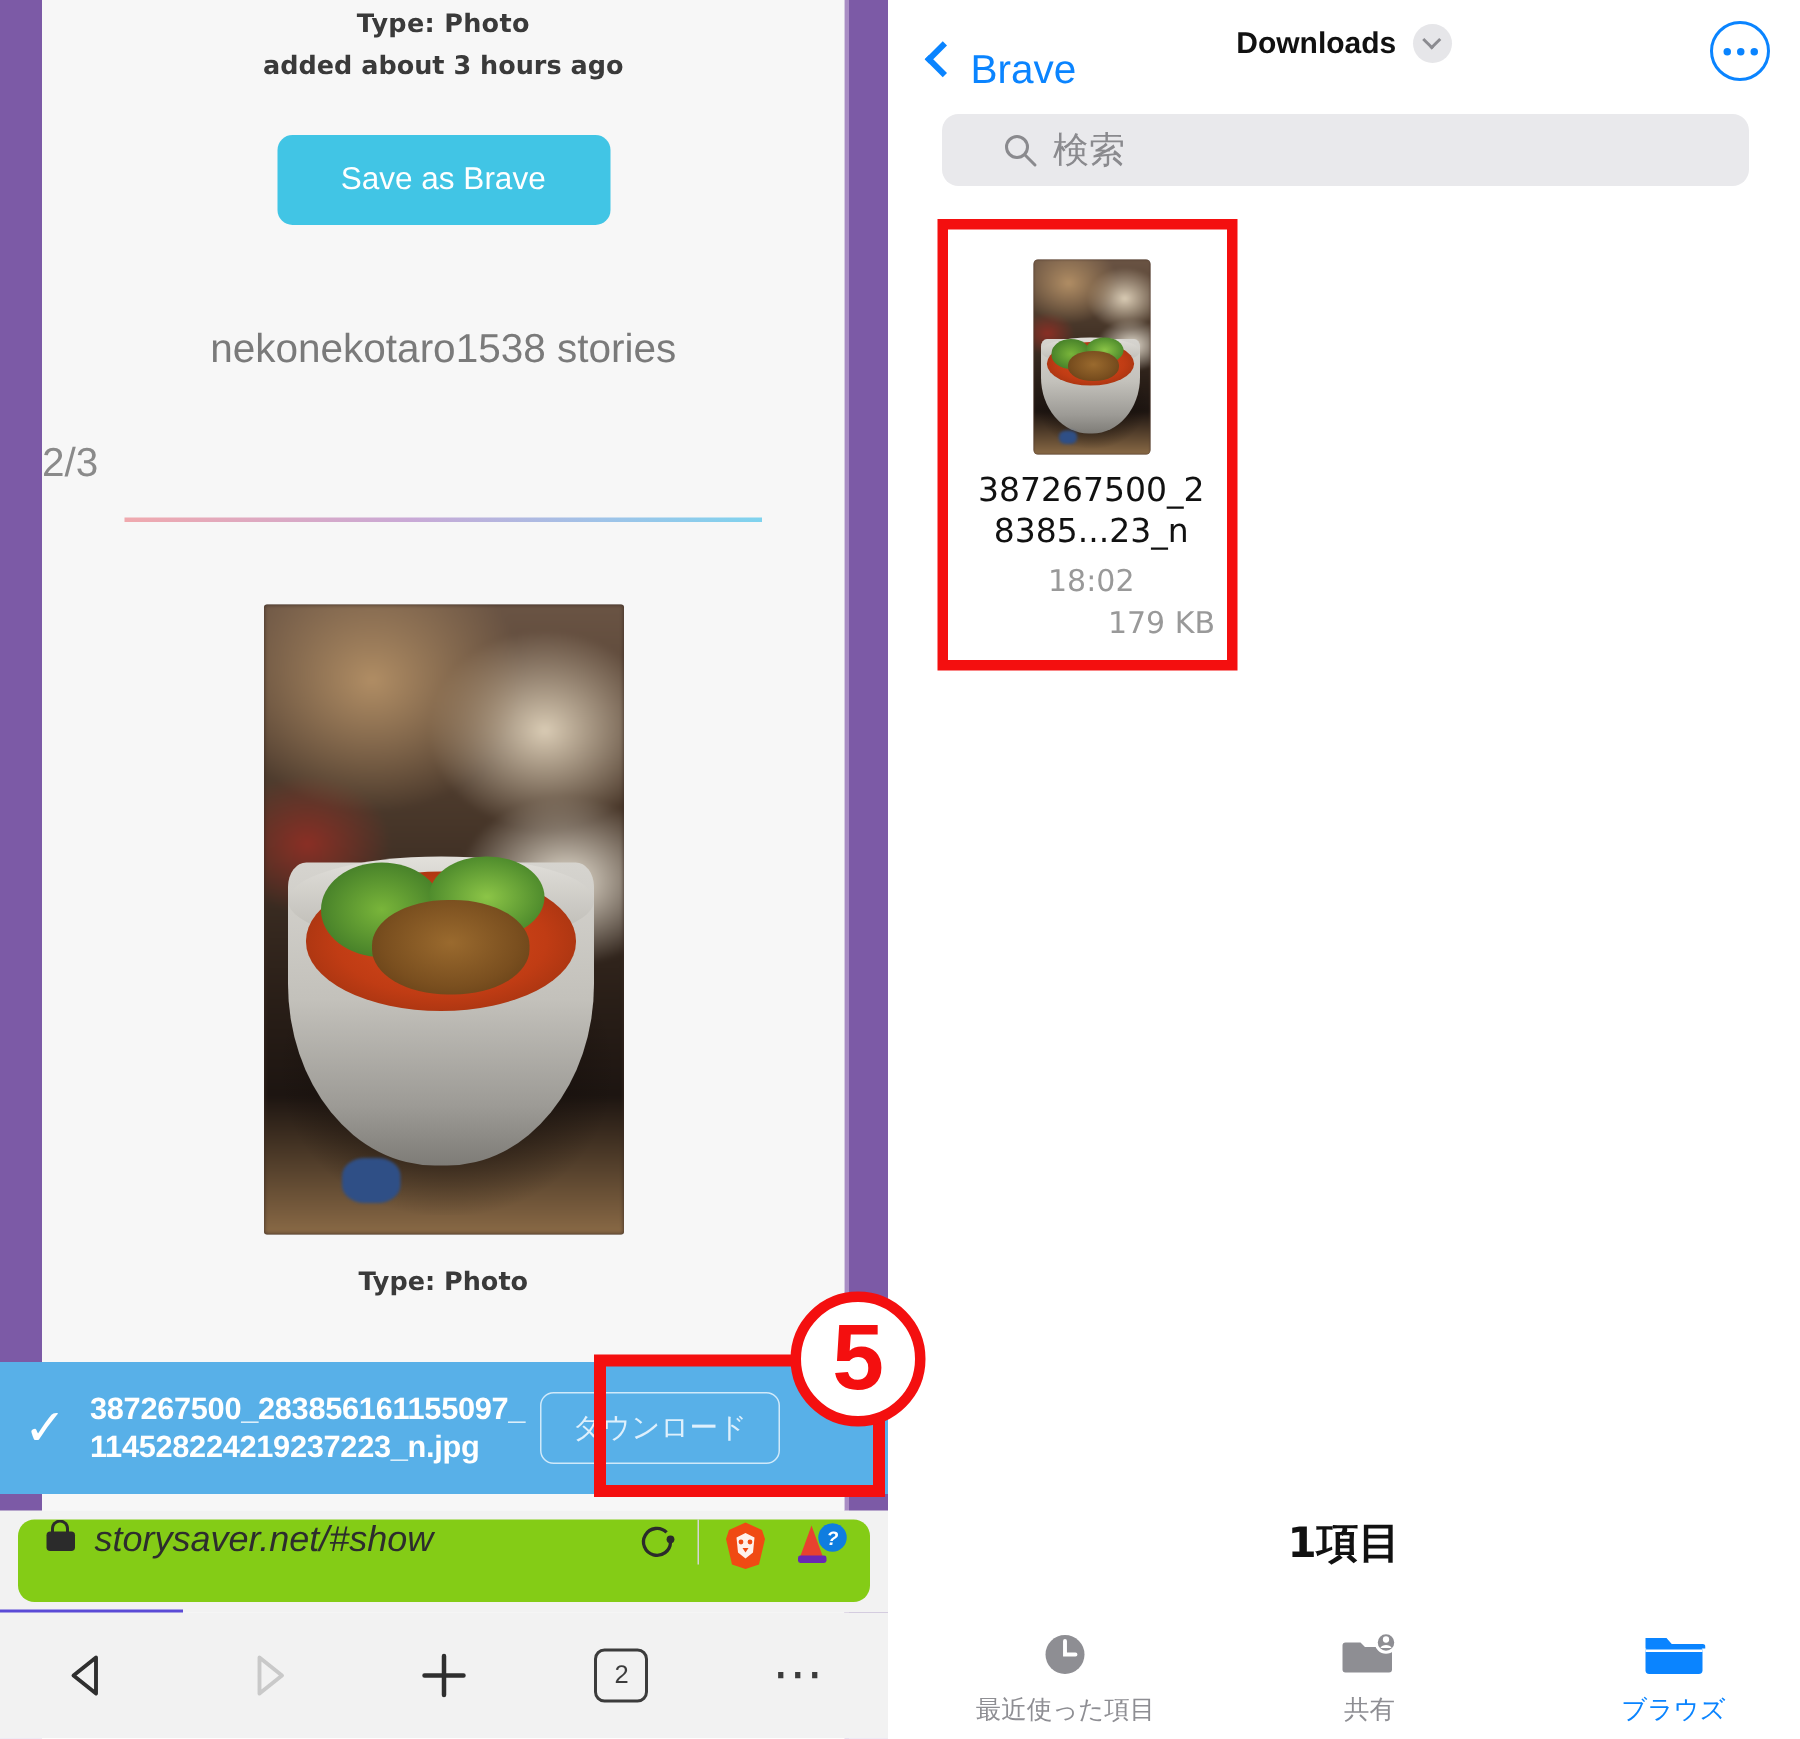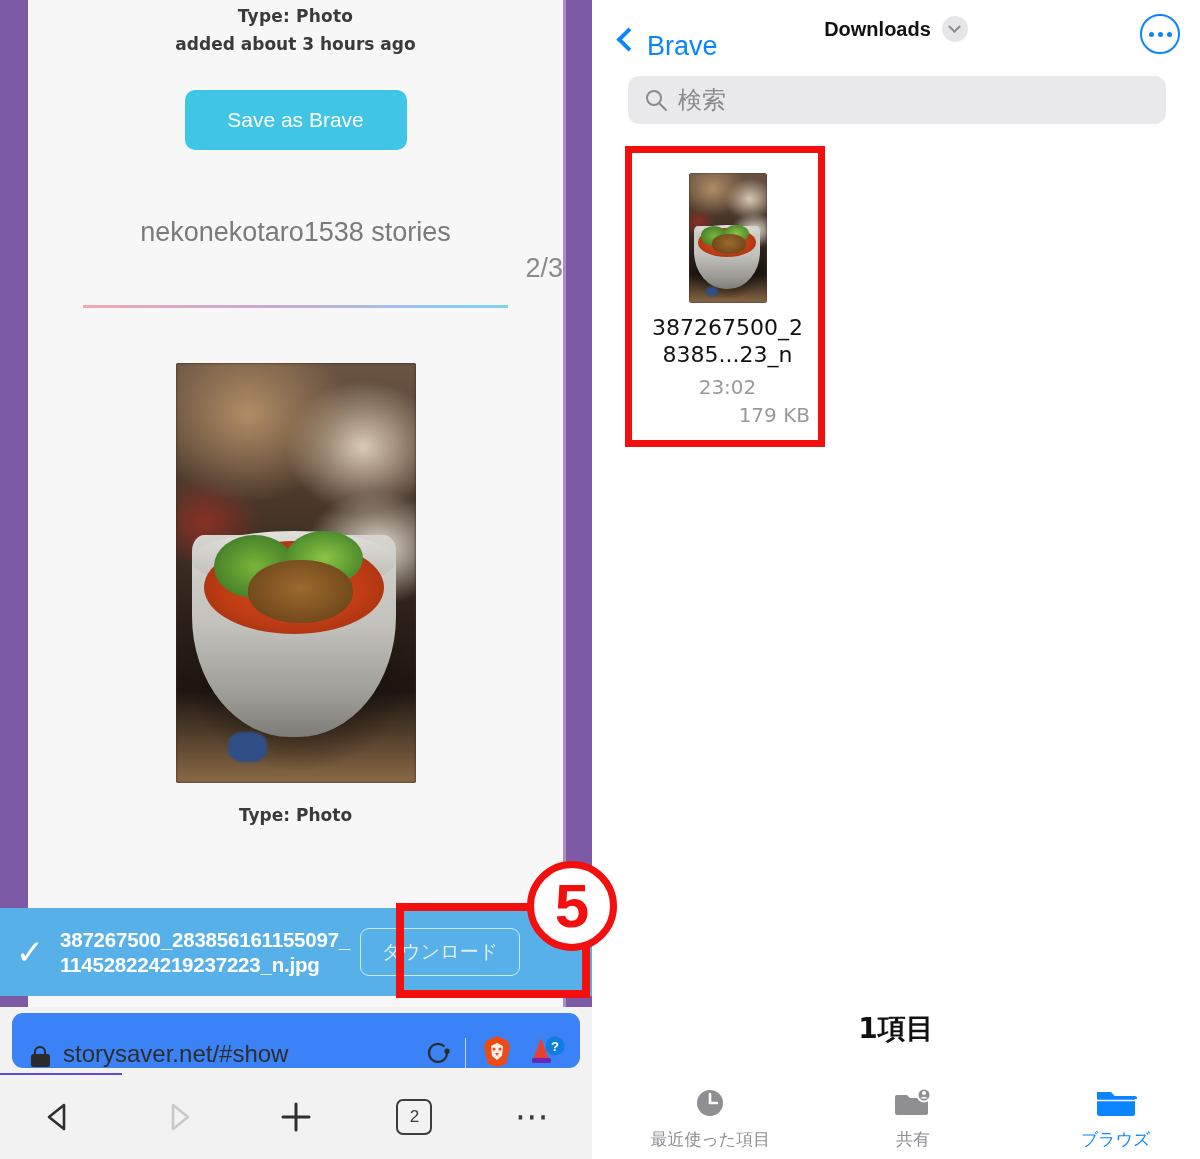--- a/index.html
+++ b/index.html
@@ -39,21 +39,21 @@
   .sv-savebtn{
     display:block; margin:36px auto 0; width:222px; height:60px;
     background:#41c5e5; border:none; border-radius:10px;
     color:#ffffff; font-size:21px; font-family:"Liberation Sans",sans-serif;
     cursor:pointer;
   }
   .sv-storytitle{
     margin-top:64px; text-align:center; font-size:27px; color:#7a7a7a;
     font-family:"Liberation Sans",sans-serif; line-height:1.35;
   }
-  .sv-counter{ text-align:right; font-size:27px; color:#8a8a8a; line-height:1.35;}
+  .sv-counter{ text-align:left; font-size:27px; color:#8a8a8a; line-height:1.35;margin-top:40px;}
   .sv-rule{
     margin:18px auto 0; width:425px; height:3px;
     background:linear-gradient(to right,#f0a9ae 0%,#c9a9d6 45%,#9fc3e8 75%,#7fd3ee 100%);
   }
 
   .sv-photo{
     margin:55px auto 0; width:240px; height:420px; border-radius:2px;
     overflow:hidden; position:relative; background:#3a2a22;
   }
   .sv-type2{
@@ -82,21 +82,21 @@
     font-family:"DejaVu Sans", sans-serif;
   }
 
   
   #url-row{
     position:absolute; left:0; top:1007px; width:592px; height:68px;
     background:#f2f2f2;
   }
   #url-pill{
     position:absolute; left:12px; top:6px; width:568px; height:55px;
-    background:#3b82f6; border-radius:11px; display:flex; align-items:flex-end;
+    background:#84cc16; border-radius:11px; display:flex; align-items:flex-start;font-style:italic;
   }
   .lock-ico{ margin-left:18px; width:20px; height:22px; position:relative; }
   .lock-ico .shackle{
     position:absolute; left:4px; top:0; width:12px; height:10px;
     border:2.2px solid #2b2b2b; border-bottom:none; border-radius:6px 6px 0 0;
   }
   .lock-ico .body{
     position:absolute; left:0.5px; top:8px; width:19px; height:13px;
     background:#2b2b2b; border-radius:2.5px;
   }
@@ -162,21 +162,21 @@
   #more-btn{
     position:absolute; right:20px; top:14px; width:40px; height:40px;
     border-radius:50%; border:2.4px solid #0a84ff;
     display:flex; align-items:center; justify-content:center; cursor:pointer;
   }
   #more-btn span{
     width:5px;height:5px;border-radius:50%;background:#0a84ff;margin:0 2px;
   }
   #search-pill{
     position:absolute; left:36px; top:76px; width:538px; height:48px;
-    background:#e9e9ec; border-radius:11px; display:flex; align-items:center;
+    background:#e9e9ec; border-radius:11px; display:flex; align-items:center;padding-left:24px;
   }
   .search-ico{ margin-left:16px; width:24px;height:24px;}
   #search-text{ margin-left:10px; font-size:24px; color:#8a8a8e;
      font-family:"DejaVu Sans",sans-serif;}
 
   
   #file-cell{
     position:absolute; left:645px; top:165px; width:165px; height:265px;
     z-index:2;
   }
@@ -462,19 +462,19 @@
       <div class="greens1"></div>
         <div class="greens2"></div>
         <div class="meat"></div>
       <div class="bluething"></div>
     </div>
   </div>
   <div id="file-name">
     <span>387267500_2</span><br>
     <span>8385...23_n</span>
   </div>
-  <div id="file-time">23:02</div>
+  <div id="file-time">18:02</div>
   <div id="file-size">179 KB</div>
 </div>
 
 <div class="redbox" id="redbox-file"></div>
 <div class="redbox" id="redbox-dl"></div>
 <div id="circle5">5</div>
 
 </body></html>

